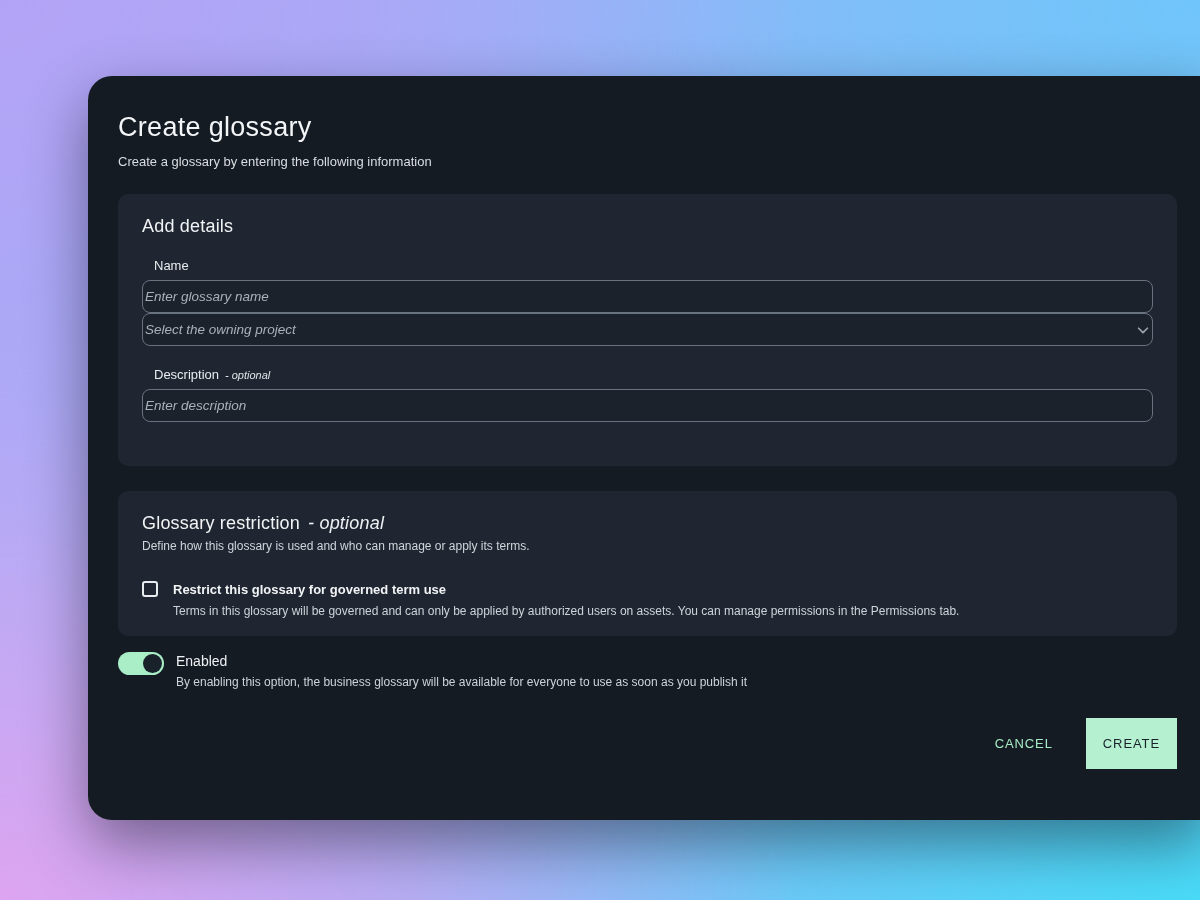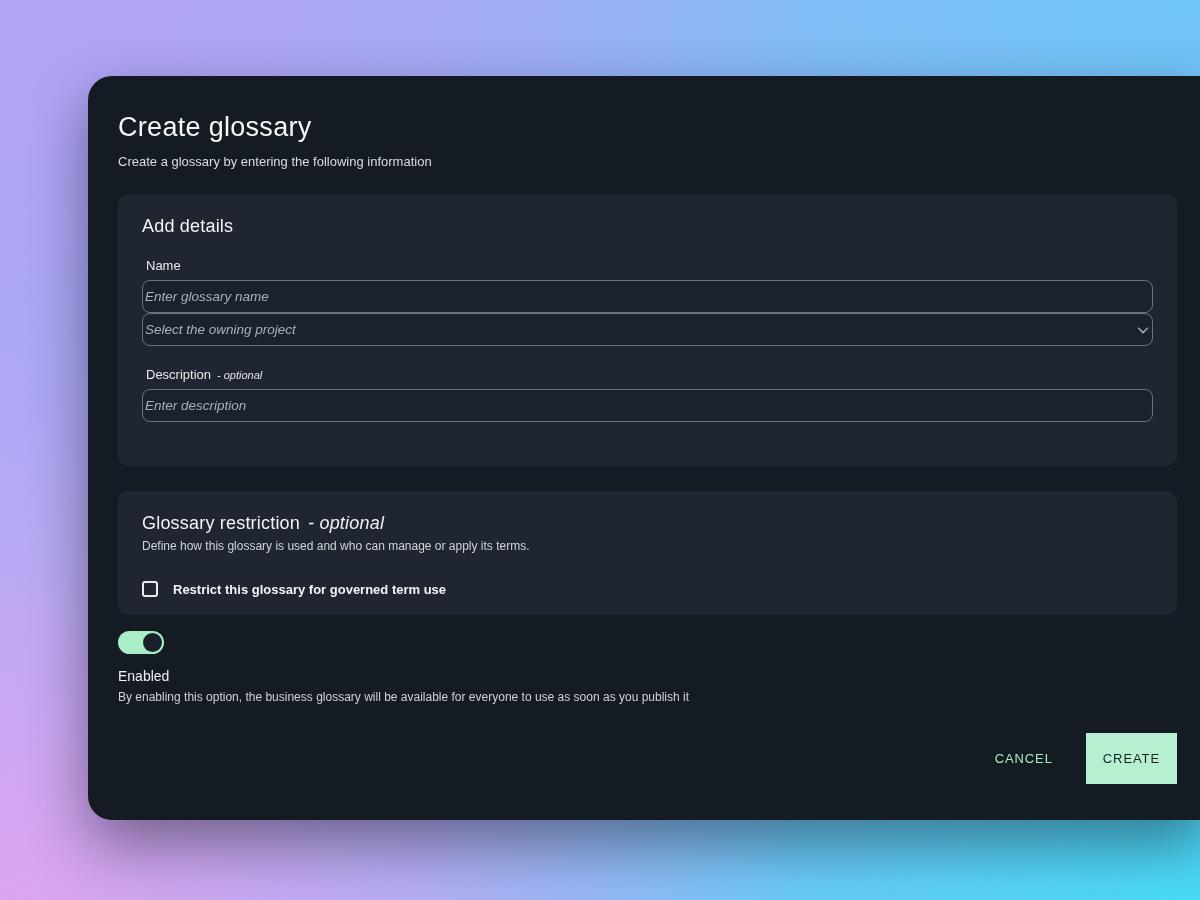--- a/index.html
+++ b/index.html
@@ -28,21 +28,21 @@
   }
   .modal-subtitle { margin-top: 11px; font-size: 13px; color: #d9dde1; }
 
   .card {
     background: #1f2631; border-radius: 10px;
     margin-top: 25px; padding: 22px 24px 44px 24px;
   }
   .card-heading { font-size: 18px; font-weight: 500; color: #f1f3f5; letter-spacing: 0.2px; }
   .card-heading .optional { font-style: italic; font-weight: 400; margin-left: 8px; color: #eef1f3; }
 
-  .field-label { margin: 21px 4px 7px; font-size: 13px; color: #e9ecef; }
+  .field-label { margin: 21px 12px 7px; font-size: 13px; color: #e9ecef; }
   .field-label .optional-sm { font-style: italic; font-size: 11px; color: #dfe3e7; margin-left: 6px; }
 
   .text-input, .select-box {
     width: 100%; height: 33px;
     background: #1b222c;
     border: 1px solid #69737f; border-radius: 8px;
     padding: 0 2px;
     font-family: "Liberation Sans", sans-serif;
     font-size: 13.5px; color: #e6e9ec;
   }
@@ -59,21 +59,21 @@
 
   .checkbox-row { margin-top: 28px; display: flex; align-items: center; gap: 15px; }
   .checkbox {
     width: 16px; height: 16px; flex: none;
     border: 2px solid #e9edf0; border-radius: 3px;
     background: transparent; cursor: pointer;
   }
   .checkbox-label { font-size: 13px; font-weight: 700; color: #f2f4f6; }
   .checkbox-desc { margin: 7px 0 0 31px; font-size: 12px; color: #ced3d9; }
 
-  .toggle-row { margin-top: 15px; display: flex; align-items: flex-start; gap: 12px; padding-left: 0; flex-direction: column; }
+  .toggle-row { margin-top: 15px; display: flex; align-items: flex-start; gap: 12px; padding-left: 0; }
   .toggle {
     position: relative; width: 46px; height: 23px; flex: none;
     background: #a9eec7; border-radius: 12px; cursor: pointer; margin-top: 1px;
   }
   .toggle-knob {
     position: absolute; top: 2px; right: 2px;
     width: 19px; height: 19px; border-radius: 50%;
     background: #19212a;
   }
   .toggle-label { font-size: 14px; color: #eef1f4; line-height: 1.5; }
@@ -126,20 +126,21 @@
   <div class="card card2">
     <div class="card-heading">
       <span>Glossary restriction</span><span class="optional">- optional</span>
     </div>
     <div class="section-sub">Define how this glossary is used and who can manage or apply its terms.</div>
 
     <div class="checkbox-row">
       <div class="checkbox" role="checkbox" aria-checked="false"></div>
       <div class="checkbox-label">Restrict this glossary for governed term use</div>
     </div>
+    <div class="checkbox-desc">Terms in this glossary will be governed and can only be applied by authorized users on assets. You can manage permissions in the Permissions tab.</div>
   </div>
 
   <div class="toggle-row">
     <div class="toggle" role="switch" aria-checked="true">
       <div class="toggle-knob"></div>
     </div>
     <div>
       <div class="toggle-label">Enabled</div>
       <div class="toggle-desc">By enabling this option, the business glossary will be available for everyone to use as soon as you publish it</div>
     </div>

